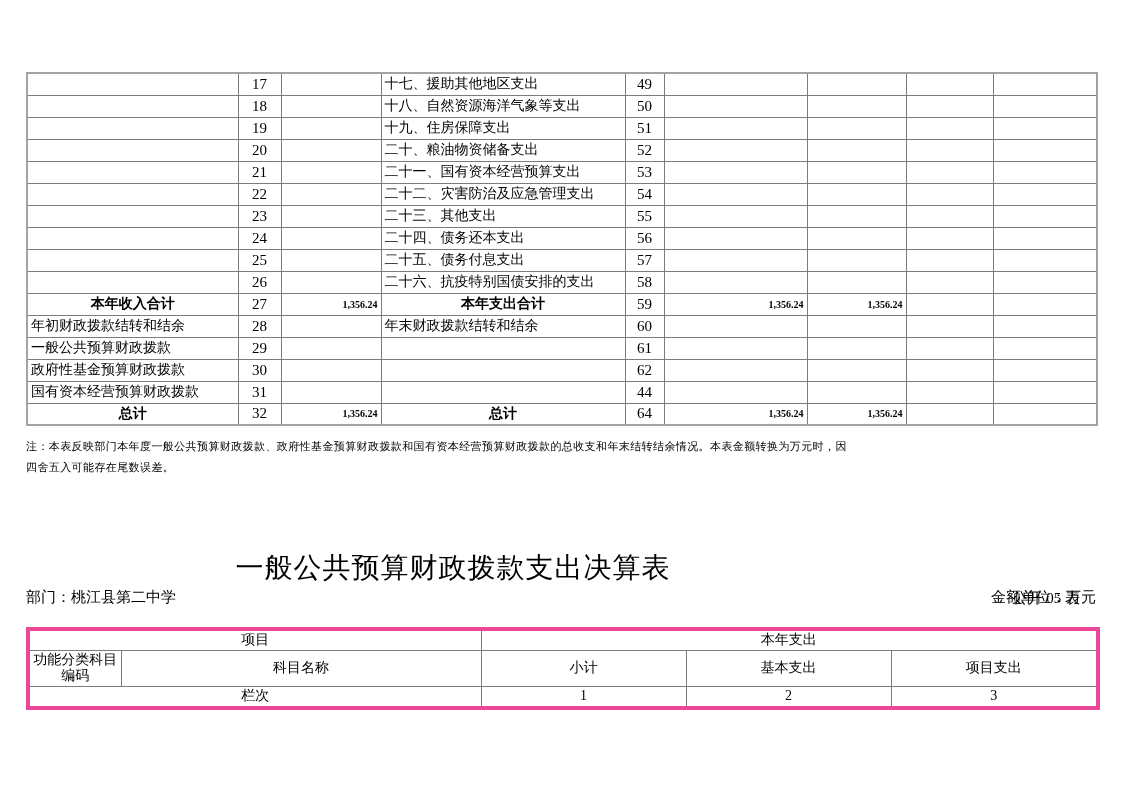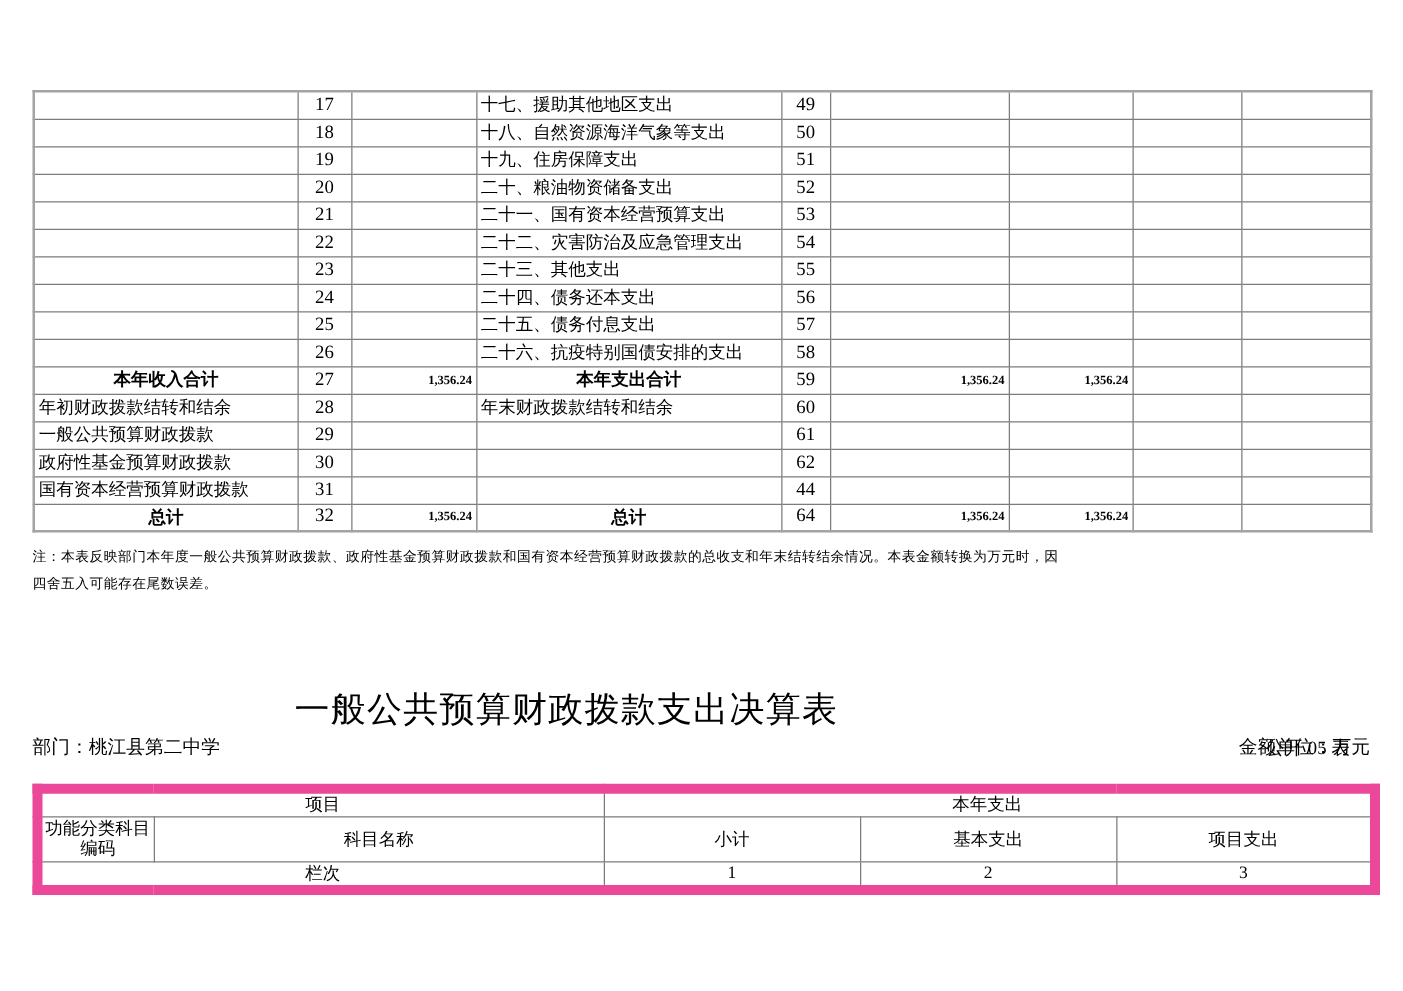--- a/index.html
+++ b/index.html
@@ -33,21 +33,21 @@
   }
   #table-code{
     position:absolute;left:10px;top:589px;width:1070px;text-align:right;font-size:15px;
   }
   #meta-row{
     position:absolute;left:26px;top:588px;width:1070px;font-size:15px;
     display:flex;justify-content:space-between;
   }
 
   
-  #table2{left:26px;top:627px;width:1070px;border:8px solid #ec4899;}
+  #table2{left:26px;top:627px;width:1070px;border:4px solid #ec4899;}
   #table2 td{text-align:center;}
   #table2 tr.h1{height:21px;}
   #table2 tr.h2{height:36px;}
   #table2 tr.h3{height:22px;}
   #table2 td.wrap{white-space:normal;line-height:16px;padding:0 2px;}
 </style>
 </head>
 <body>
 
 <table id="table1">

